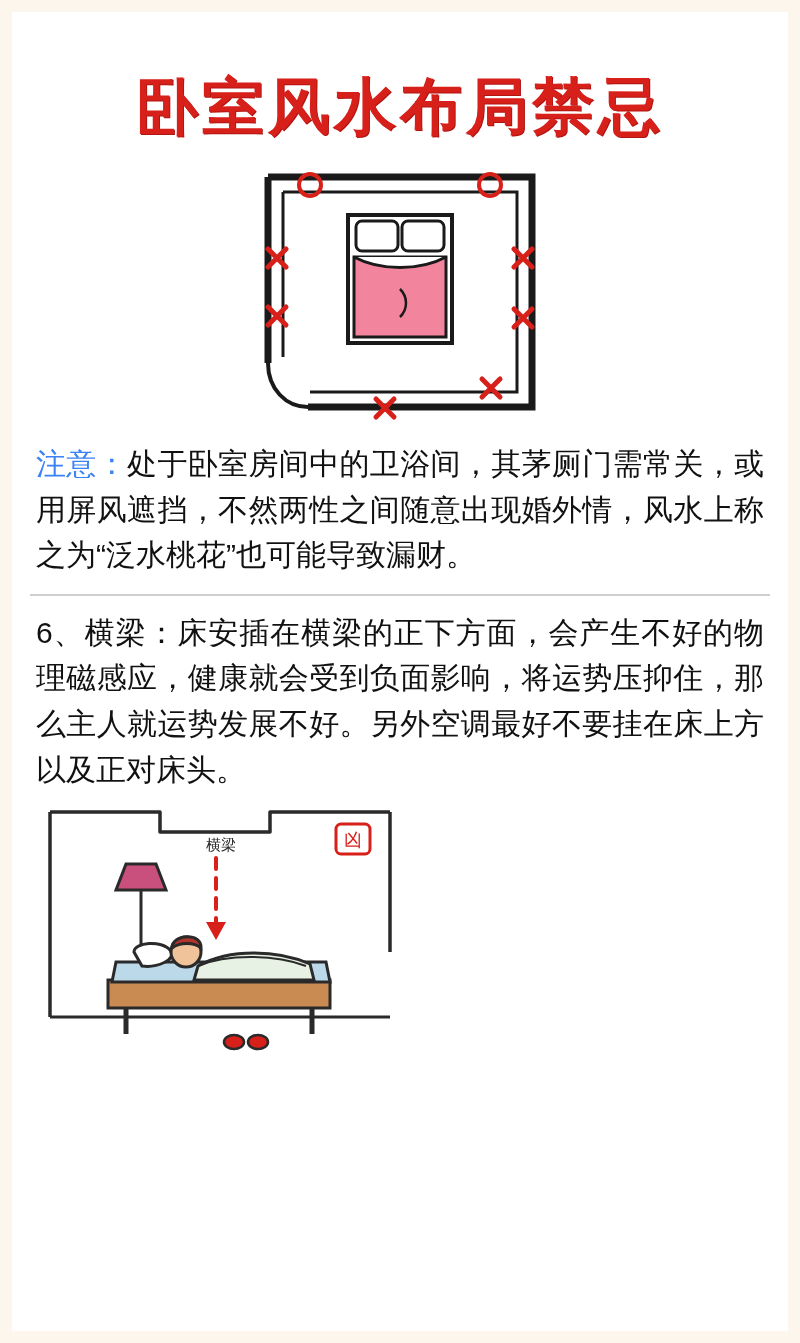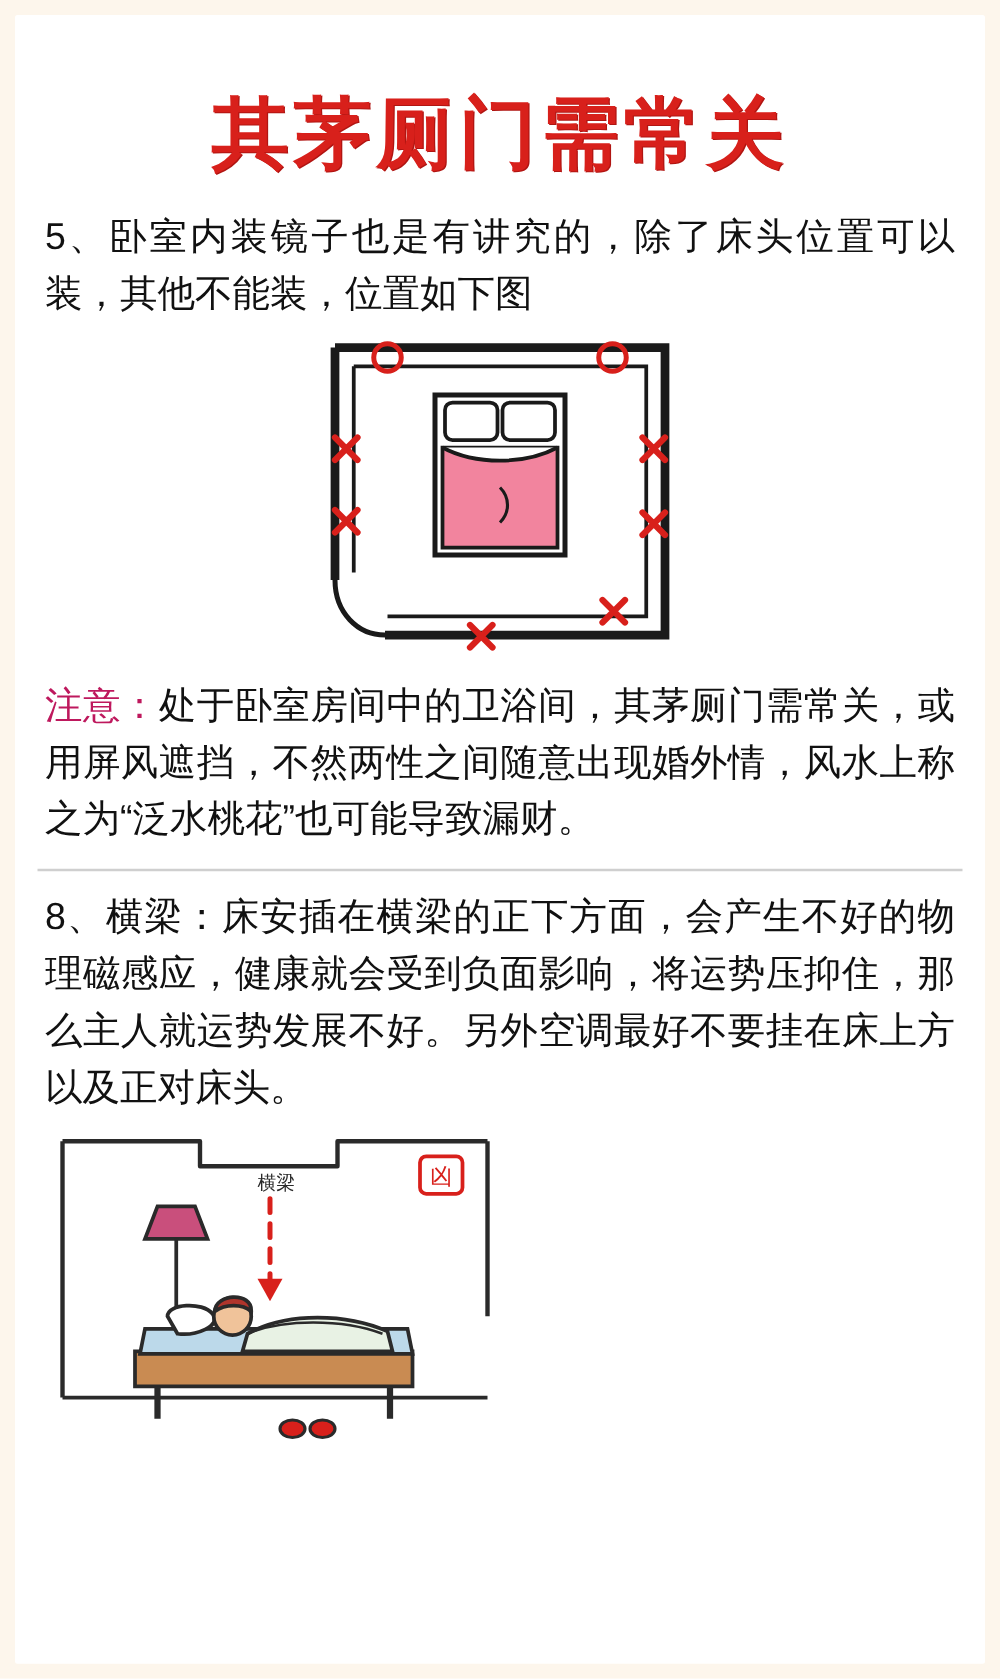--- a/index.html
+++ b/index.html
@@ -47,21 +47,21 @@
   }
   .para {
     font-size: 30px;
     line-height: 1.52;
     color: #111111;
     text-align: justify;
     margin: 0 6px 10px 6px;
     font-family: "Liberation Sans", sans-serif;
   }
   .note-label {
-    color: #be185d;
+    color: #3b82f6;
     font-family: Liberation Serif, serif;
   }
   .divider {
     border: 0;
     border-top: 2px solid #cfcfcf;
     margin: 16px 0 14px 0;
   }
   
   .fig1 {
     width: 100%;
@@ -75,23 +75,22 @@
     justify-content: flex-start;
     margin: 10px 0 6px 0;
   }
 </style>
 </head>
 <body>
 
 <div class="page">
   <div class="inner">
 
-    <h1 class="title">其茅厕门需常关</h1>
+    <h1 class="title">卧室风水布局禁忌</h1>
 
-    <p class="para">5、卧室内装镜子也是有讲究的，除了床头位置可以装，其他不能装，位置如下图</p>
 
     <div class="fig1">
       <svg width="300" height="260" viewBox="0 0 300 260">
 
         <g fill="none" stroke="#1a1a1a" stroke-width="7" stroke-linejoin="miter">
           <path d="M18,10 L282,10 L282,240 L58,240"></path>
           <path d="M18,10 L18,196"></path>
         </g>
 
         <g fill="none" stroke="#1a1a1a" stroke-width="3">
@@ -125,21 +124,21 @@
           <path d="M126,232 l18,18 M144,232 l-18,18"></path>
           <path d="M232,212 l18,18 M250,212 l-18,18"></path>
         </g>
       </svg>
     </div>
 
     <p class="para"><span class="note-label">注意：</span><span>处于卧室房间中的卫浴间，其茅厕门需常关，或用屏风遮挡，不然两性之间随意出现婚外情，风水上称之为“泛水桃花”也可能导致漏财。</span></p>
 
     <hr class="divider">
 
-    <p class="para">8、横梁：床安插在横梁的正下方面，会产生不好的物理磁感应，健康就会受到负面影响，将运势压抑住，那么主人就运势发展不好。另外空调最好不要挂在床上方以及正对床头。</p>
+    <p class="para">6、横梁：床安插在横梁的正下方面，会产生不好的物理磁感应，健康就会受到负面影响，将运势压抑住，那么主人就运势发展不好。另外空调最好不要挂在床上方以及正对床头。</p>
 
     <div class="fig2">
       <svg width="380" height="260" viewBox="0 0 380 260">
 
         <g fill="none" stroke="#2a2a2a" stroke-width="3.5" stroke-linejoin="round">
           <path d="M20,10 L130,10 L130,30 L240,30 L240,10 L360,10"></path>
           <path d="M20,10 L20,215"></path>
           <path d="M360,10 L360,150"></path>
           <path d="M130,30 L130,30"></path>
         </g>

